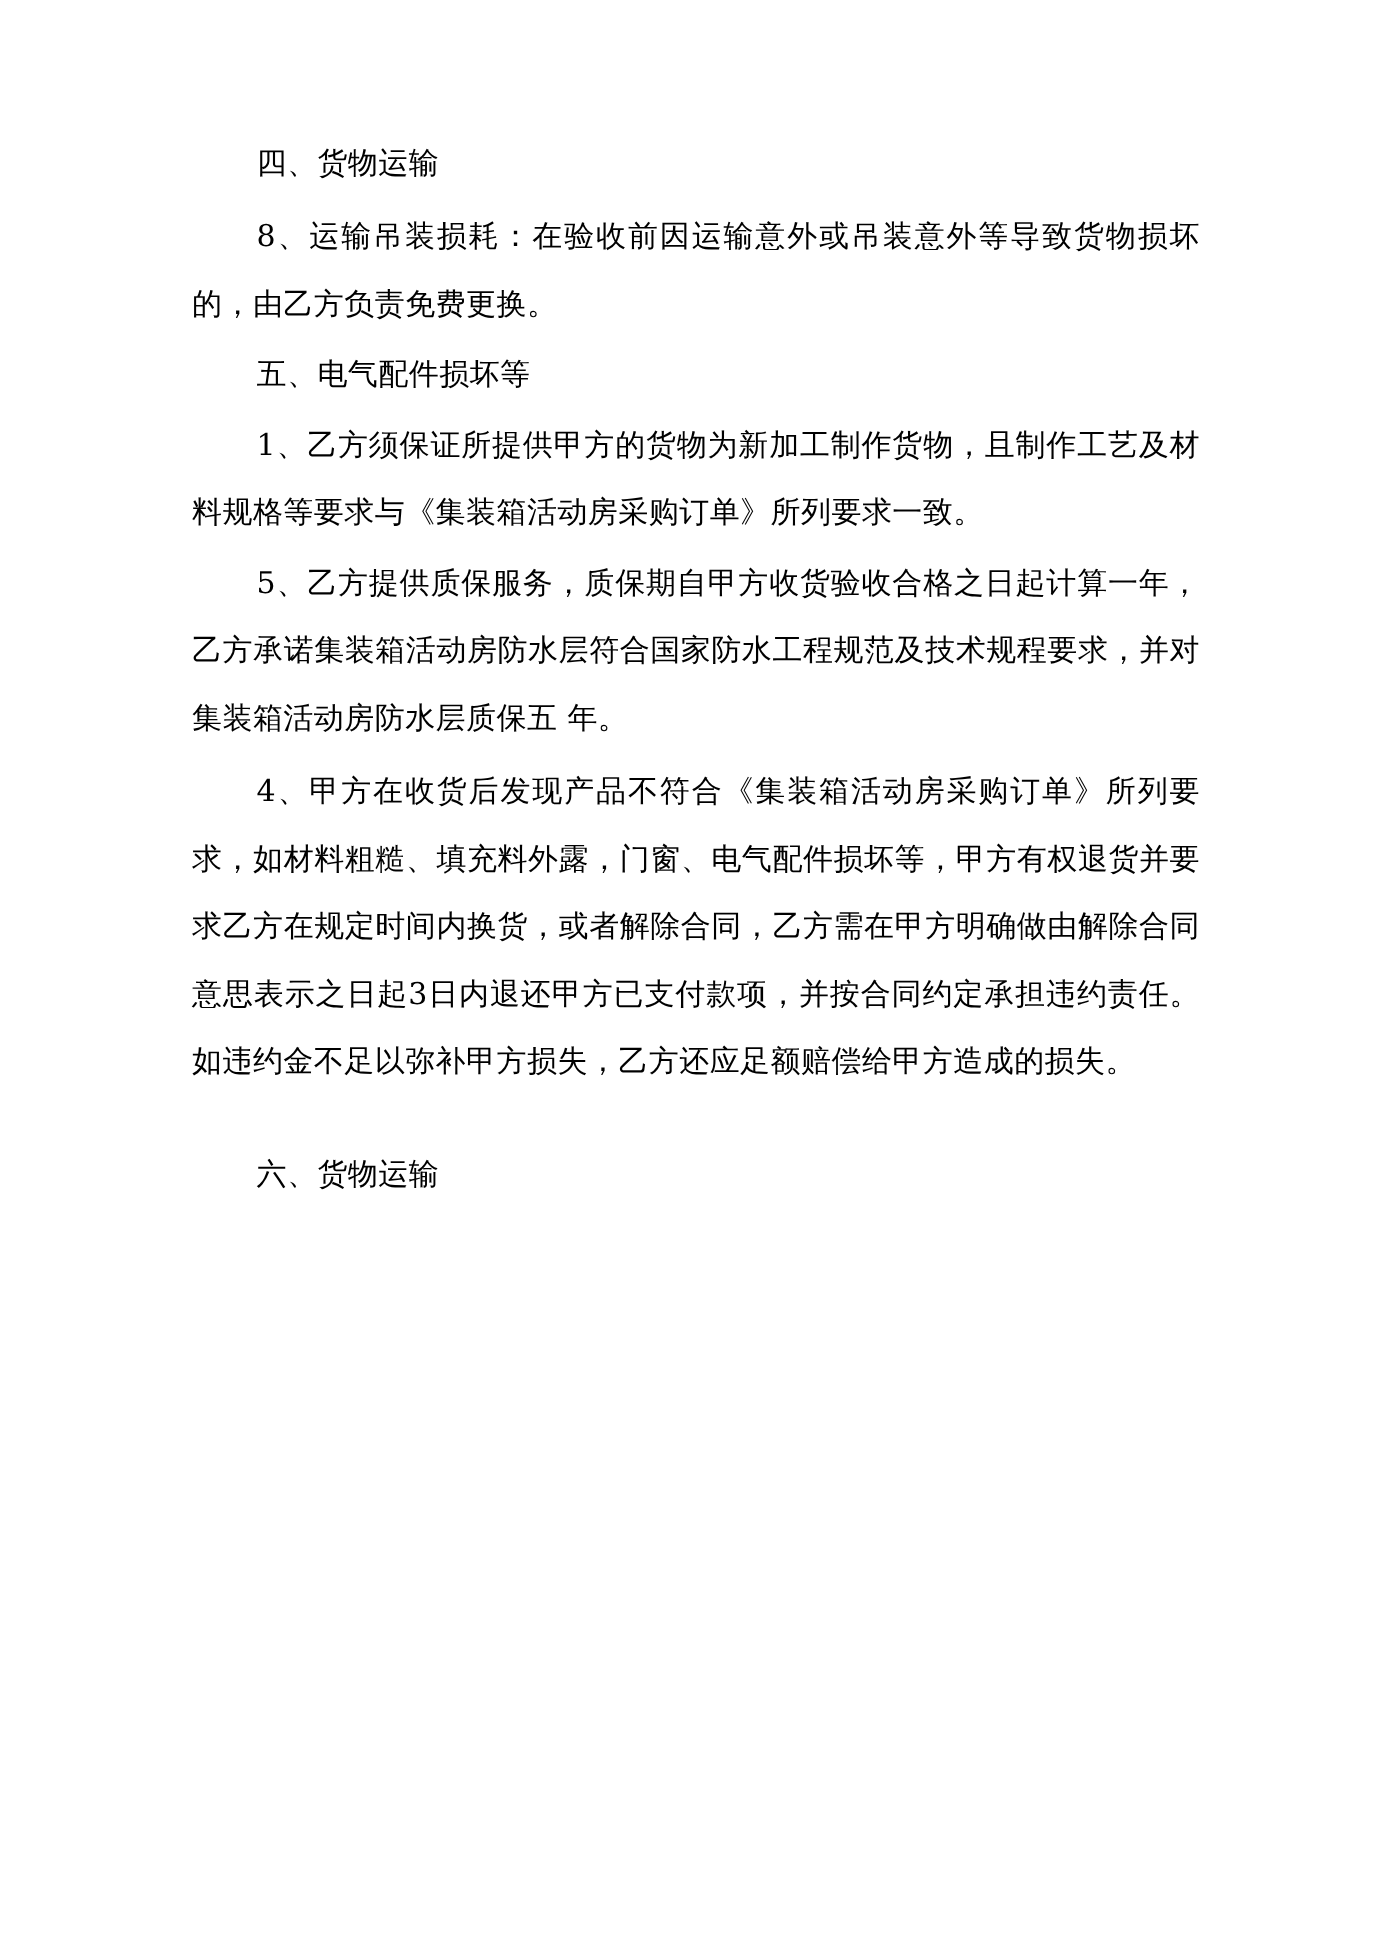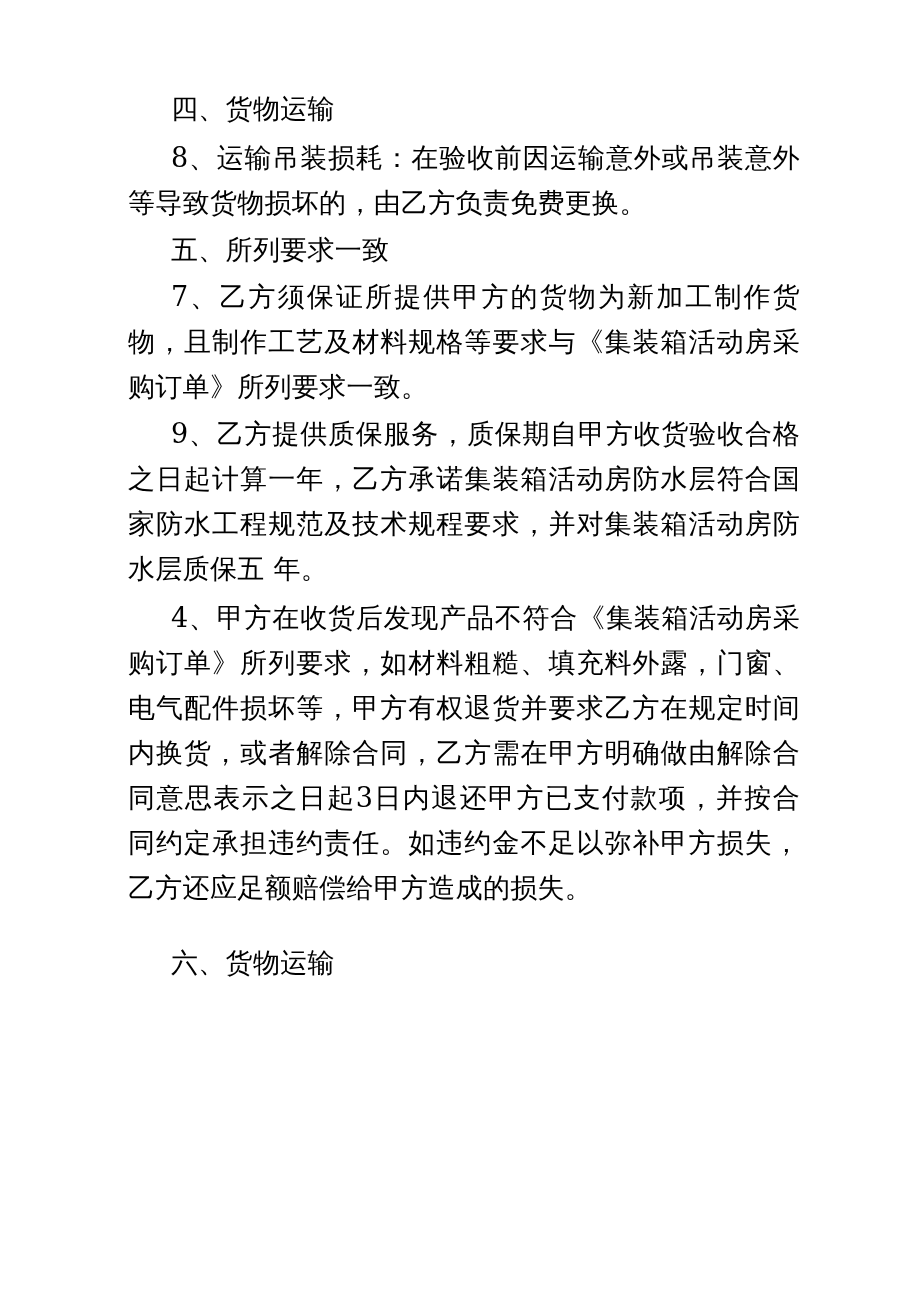--- a/index.html
+++ b/index.html
@@ -17,21 +17,21 @@
     font-family: "DejaVu Serif", "Liberation Serif", serif;
     color: #000000;
   }
   .doc-body {
     position: absolute;
     left: 128px;
     top: 86px;
     width: 672px;
   }
   .para {
-    font-size: 27px;
+    font-size: 20px;
     line-height: 45px;
     text-align: justify;
     text-justify: inter-ideograph;
     margin: 0 0 0 0;
     letter-spacing: 0.3px;
     word-break: break-all;
   }
   .indent {
     text-indent: 43px;
   }
@@ -48,27 +48,27 @@
   <div class="doc-body">
 
     <p class="para heading">四、货物运输</p>
     <div class="gap-small"></div>
 
     <div class="gap-small"></div>
 
     <p class="para indent">8、运输吊装损耗：在验收前因运输意外或吊装意外等导致货物损坏的，由乙方负责免费更换。</p>
     <div class="gap-small"></div>
 
-    <p class="para heading">五、所列要求一致</p>
+    <p class="para heading">五、电气配件损坏等</p>
     <div class="gap-small"></div>
 
-    <p class="para indent">7、乙方须保证所提供甲方的货物为新加工制作货物，且制作工艺及材料规格等要求与《集装箱活动房采购订单》所列要求一致。</p>
+    <p class="para indent">1、乙方须保证所提供甲方的货物为新加工制作货物，且制作工艺及材料规格等要求与《集装箱活动房采购订单》所列要求一致。</p>
     <div class="gap-small"></div>
 
-    <p class="para indent">9、乙方提供质保服务，质保期自甲方收货验收合格之日起计算一年，乙方承诺集装箱活动房防水层符合国家防水工程规范及技术规程要求，并对集装箱活动房防水层质保五 年。</p>
+    <p class="para indent">5、乙方提供质保服务，质保期自甲方收货验收合格之日起计算一年，乙方承诺集装箱活动房防水层符合国家防水工程规范及技术规程要求，并对集装箱活动房防水层质保五 年。</p>
     <div class="gap-small"></div>
 
     <div class="gap-small"></div>
 
     <p class="para indent">4、甲方在收货后发现产品不符合《集装箱活动房采购订单》所列要求，如材料粗糙、填充料外露，门窗、电气配件损坏等，甲方有权退货并要求乙方在规定时间内换货，或者解除合同，乙方需在甲方明确做由解除合同意思表示之日起3日内退还甲方已支付款项，并按合同约定承担违约责任。如违约金不足以弥补甲方损失，乙方还应足额赔偿给甲方造成的损失。</p>
     <div class="gap-large"></div>
 
     <p class="para heading">六、货物运输</p>
     <div class="gap-small"></div>
 

